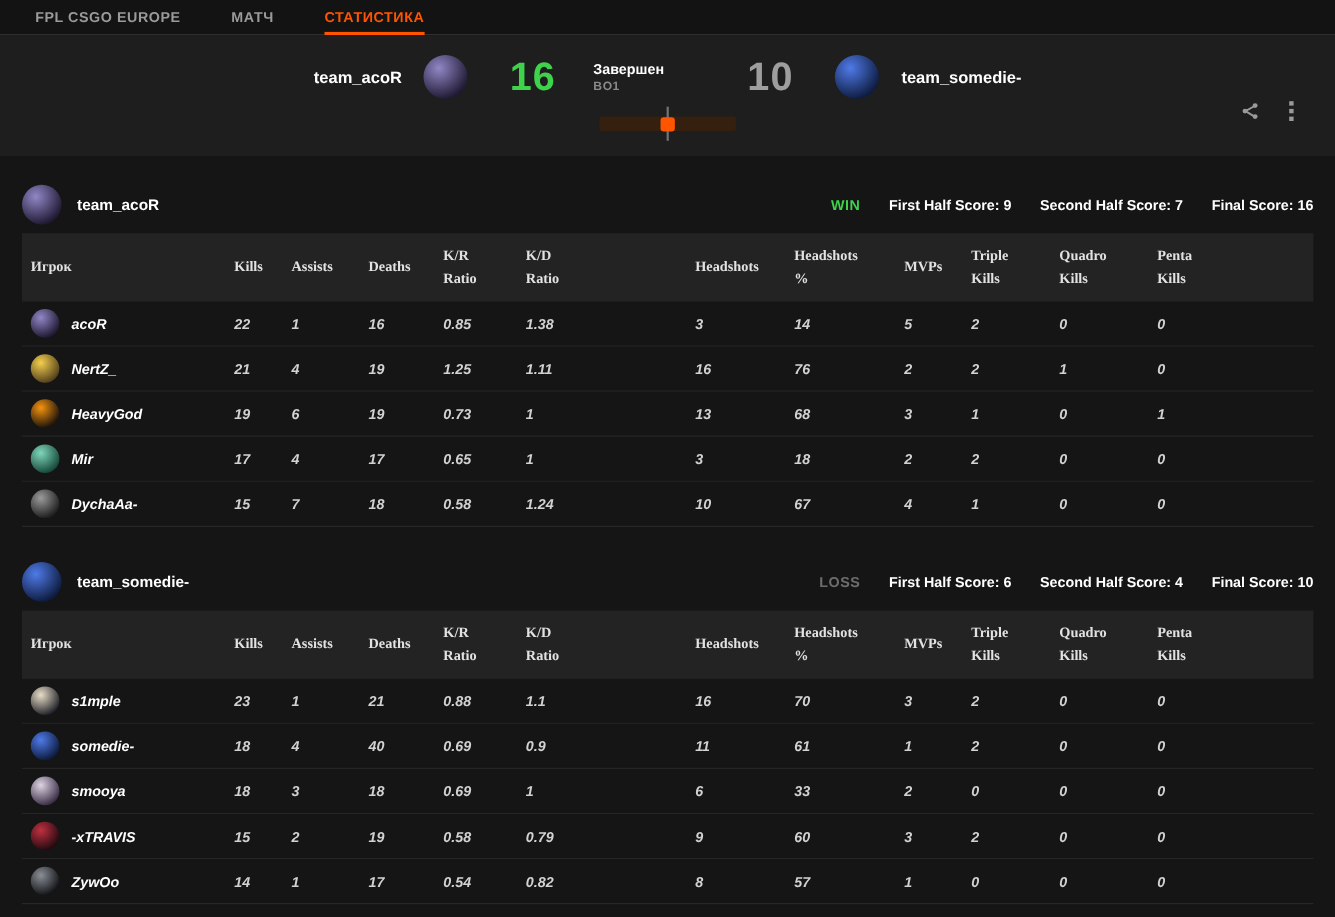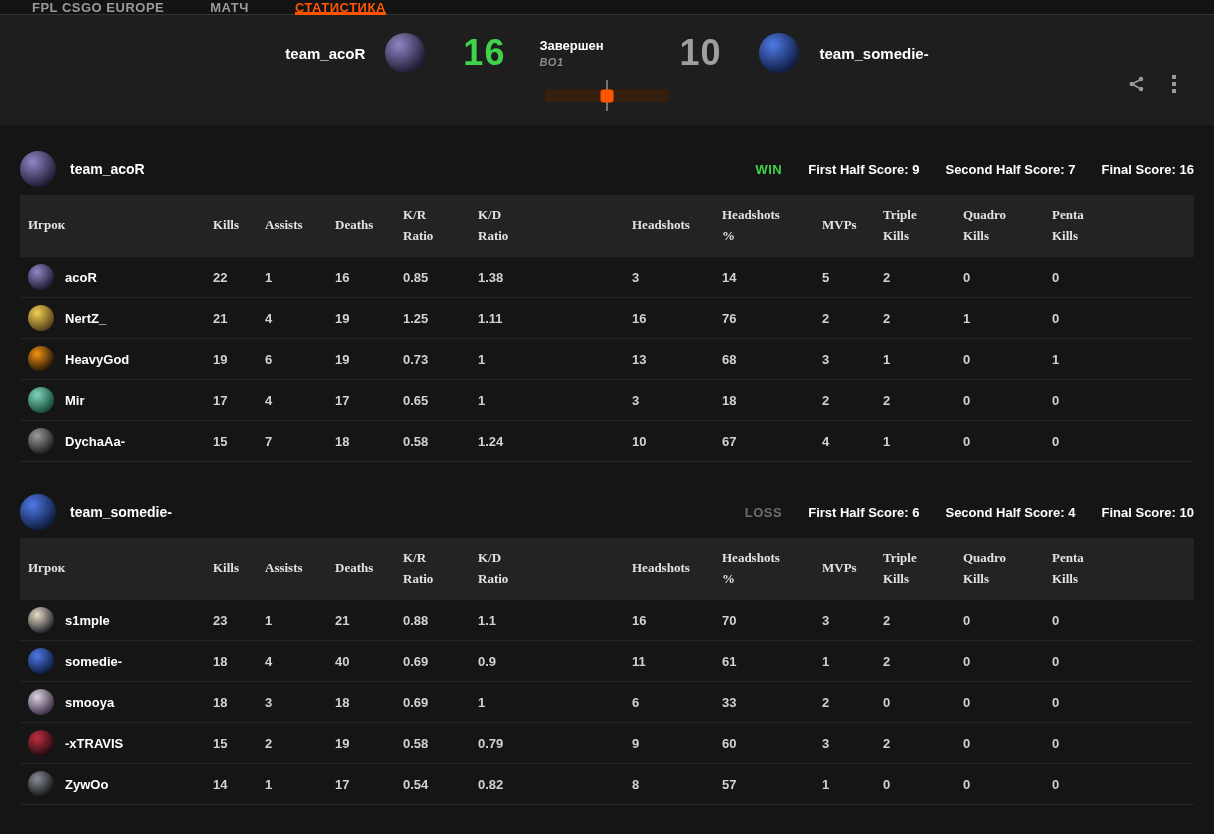--- a/index.html
+++ b/index.html
@@ -5,41 +5,41 @@
   :root { --accent:#ff5500; --win:#3fd24b; --loss:#6d6d6d; --score_muted:#9e9e9e; }
   * { box-sizing:border-box; }
   html,body { margin:0; padding:0; }
   body {
     width:1214px; height:834px; overflow:hidden;
     background:#151515; color:#fff;
     font-family:"Liberation Sans", sans-serif; font-weight:700; font-size:13px;
   }
   
   .top-nav {
-    height:15px; background:#131313; border-bottom:1px solid #343434;
+    height:32px; background:#131313; border-bottom:1px solid #343434;
     display:flex; align-items:stretch; padding-left:32px; gap:46px;
   }
   .nav-item {
     display:flex; align-items:center; color:#9a9a9a; letter-spacing:.5px;
     text-transform:uppercase; cursor:pointer; position:relative; font-size:13px;
   }
   .nav-item.active { color:var(--accent); }
   .nav-item.active::after {
     content:""; position:absolute; left:0; right:0; bottom:-1px; height:3px; background:var(--accent);
   }
   
   .match-header { height:110px; background:#1e1e1e; position:relative; padding-top:17px; }
   .score-row { display:flex; align-items:center; justify-content:center; height:42px; }
   .team-name { font-size:15px; color:#fff; cursor:pointer; }
   .avatar { display:inline-block; border-radius:50%; background:#333; flex:none; }
   .av-40 { width:40px; height:40px; margin:0 20px; }
   .big-score { font-size:36px; letter-spacing:1px; margin:0 18px; }
   .status-block { min-width:106px; margin:0 16px; }
   .status-label { font-size:13px; color:#fff; }
-  .status-format { font-size:11px; color:#8a8a8a; margin-top:3px; letter-spacing:.5px;font-style:italic; }
+  .status-format { font-size:11px; color:#8a8a8a; margin-top:3px; letter-spacing:.5px; }
   .timeline { width:124px; height:13px; background:#35200f; border-radius:2px; margin:15px auto 0; position:relative; cursor:pointer; }
   .timeline-line { position:absolute; left:50%; top:-9px; bottom:-9px; width:2px; margin-left:-1px; background:#737373; }
   .timeline-handle { position:absolute; left:50%; top:50%; transform:translate(-50%,-50%); width:13px; height:13px; border-radius:3px; background:var(--accent); }
   .header-actions { position:absolute; right:38px; top:58px; display:flex; align-items:center; gap:26px; }
   .icon-btn { cursor:pointer; display:flex; flex-direction:column; align-items:center; }
   .kebab span { width:4px; height:4px; background:#9a9a9a; margin:1.5px 0; display:block; }
   
   .content { padding:0 20px; background:#151515; }
   .team-section.second { margin-top:6px; }
   .team-bar { height:52px; margin-top:18px; display:flex; align-items:center; justify-content:space-between; }
@@ -51,21 +51,21 @@
   .result-badge { letter-spacing:.5px; }
   
   .stats-table { border-bottom:1px solid rgba(255,255,255,.08); }
   .thead, .tr {
     display:grid;
     grid-template-columns:185px 52px 70px 68px 75px 154px 90px 100px 61px 80px 89px minmax(0,1fr);
     align-items:center; padding:0 8px;
   }
   .thead { background:#232323; height:61px;font-family:Liberation Serif, serif; }
   .th { color:#e2e2e2; font-size:13px; white-space:pre-line; line-height:1.55; }
-  .tr { height:41px; border-top:1px solid rgba(255,255,255,.07); color:#d2d2d2; }
+  .tr { height:41px; border-top:1px solid rgba(255,255,255,.07); color:#d2d2d2;font-style:italic; }
   .player-cell { display:flex; align-items:center; gap:11px; }
   .av-26 { width:26px; height:26px; cursor:pointer; }
   .nick { color:#fff; cursor:pointer; }
 </style>
 </head>
 <body>
 
 <nav class="top-nav">
   <div class="nav-item">FPL CSGO EUROPE</div>
   <div class="nav-item">МАТЧ</div>

